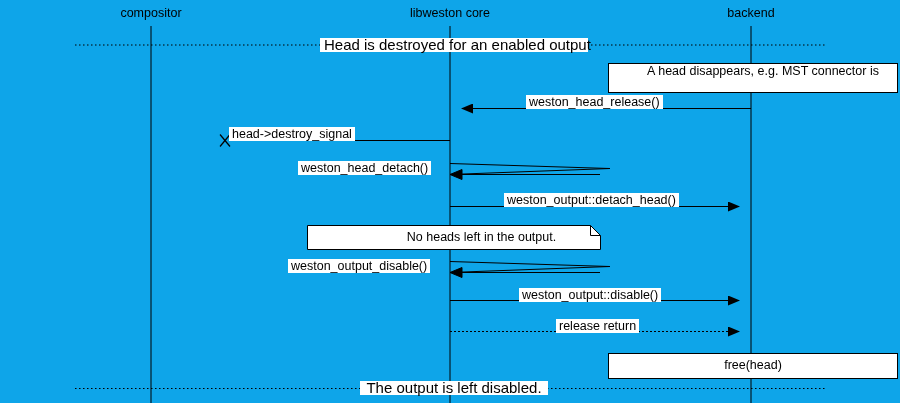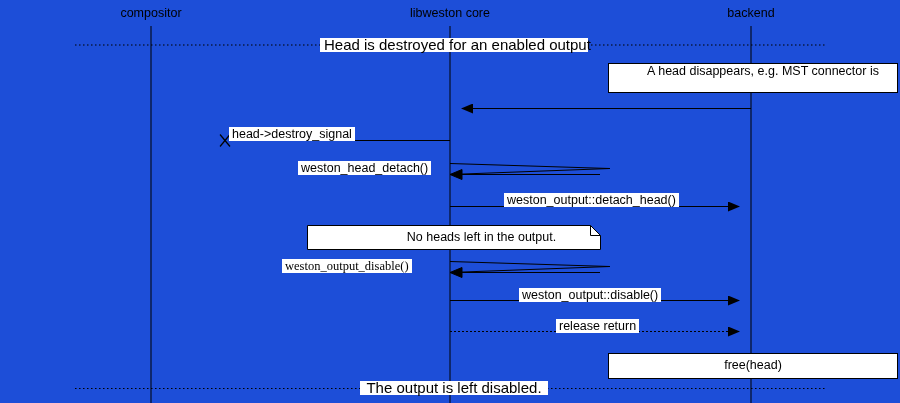--- a/index.html
+++ b/index.html
@@ -9,21 +9,21 @@
   }
   body {
     font-family: "Liberation Sans", sans-serif;
     color: #000000;
   }
   #diagram {
     position: relative;
     width: 900px;
     height: 403px;
     overflow: hidden;
-    background: #1d4ed8;
+    background: #0ea5e9;
   }
   svg.layer {
     position: absolute;
     left: 0;
     top: 0;
     width: 900px;
     height: 403px;
   }
   .lbl {
     position: absolute;
@@ -142,26 +142,27 @@
 
   <div class="lbl divider-label" style="left:320px; top:38px; width:260px;">Head is destroyed for an enabled output</div>
   <div class="lbl divider-label" style="left:360px; top:381px; width:180px;">The output is left disabled.</div>
 
   <div class="note-text" style="left:608px; top:64px; width:310px;">A head disappears, e.g. MST connector is</div>
 
   <div class="note-text" style="left:307px; top:230px; width:285px;padding-left:32px;">No heads left in the output.</div>
 
   <div class="note-text" style="left:608px; top:358px; width:290px;">free(head)</div>
 
+  <div class="lbl msg-label" style="left:526px; top:95px;">weston_head_release()</div>
 
   <div class="lbl msg-label" style="left:229px; top:127px;">head-&gt;destroy_signal</div>
 
   <div class="lbl msg-label" style="left:298px; top:161px;">weston_head_detach()</div>
 
   <div class="lbl msg-label" style="left:504px; top:193px;">weston_output::detach_head()</div>
 
-  <div class="lbl msg-label" style="left:282px; top:259px;font-family:Liberation Serif, serif;">weston_output_disable()</div>
+  <div class="lbl msg-label" style="left:288px; top:259px;">weston_output_disable()</div>
 
   <div class="lbl msg-label" style="left:519px; top:288px;">weston_output::disable()</div>
 
   <div class="lbl msg-label" style="left:556px; top:319px;">release return</div>
 
 </div>
 
 </body></html>

